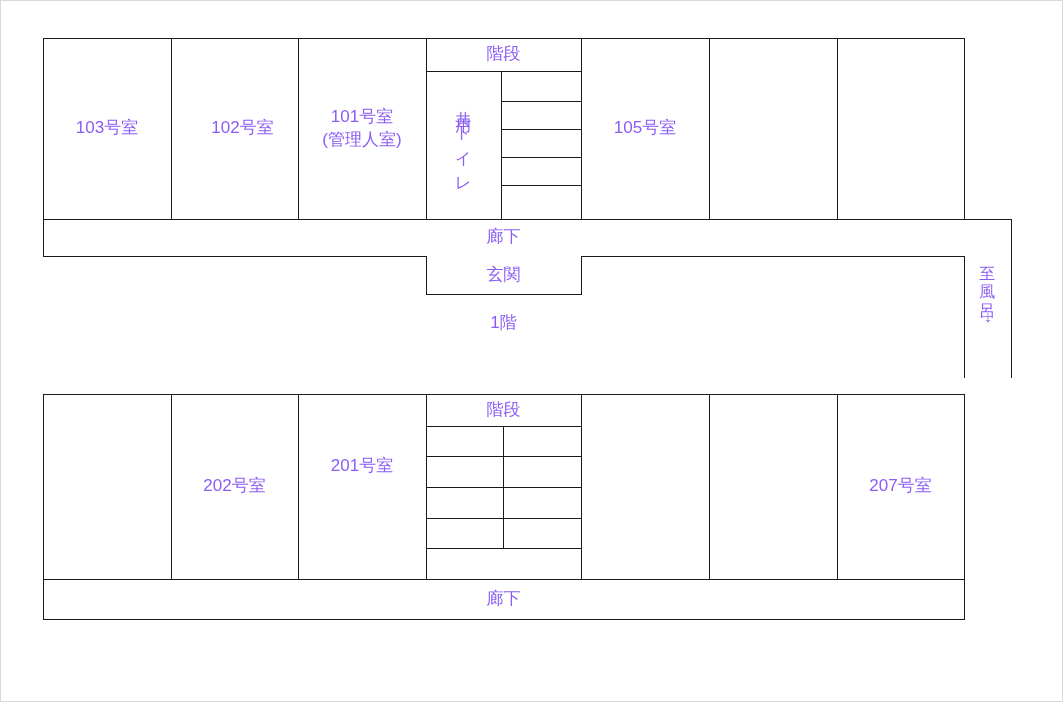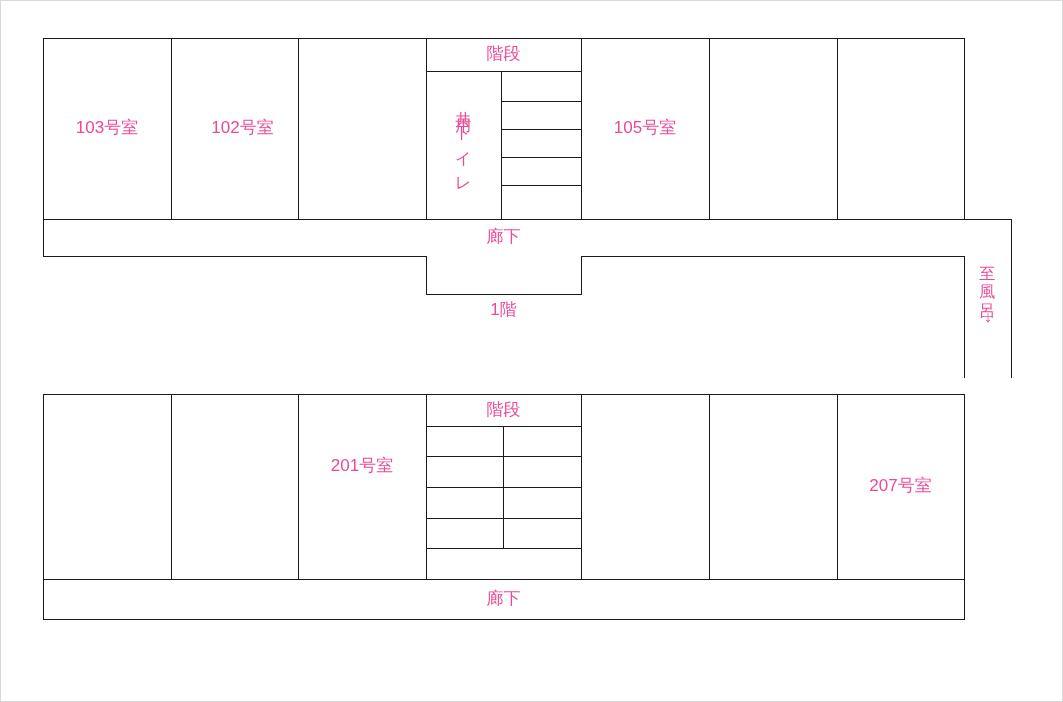--- a/index.html
+++ b/index.html
@@ -25,21 +25,21 @@
     width: 1063px;
     height: 702px;
   }
   .label {
     position: absolute;
     display: flex;
     align-items: center;
     justify-content: center;
     font-size: 17px;
     line-height: 1.35;
-    color: #ec4899;
+    color: #8b5cf6;
     text-align: center;
     white-space: nowrap;
   }
   .label.two-line {
     flex-direction: column;
   }
   .vtext {
     writing-mode: vertical-rl;
     text-orientation: upright;
     white-space: normal;
@@ -84,25 +84,31 @@
       <path d="M425 455 L580 455 M425 486 L580 486 M425 517 L580 517 M425 547 L580 547"></path>
     </g>
 
     <g>
       <path d="M42 578 L42 618 L963 618 L963 578"></path>
     </g>
   </svg>
 
   <div class="label" style="left:42px;top:37px;width:128px;height:181px">103号室</div>
   <div class="label" style="left:178px;top:37px;width:127px;height:181px">102号室</div>
+  <div class="label two-line" style="left:297px;top:37px;width:128px;height:181px">
+    <span>101号室</span>
+    <span>(管理人室)</span>
+  </div>
   <div class="label" style="left:425px;top:37px;width:155px;height:33px">階段</div>
   <div class="label vtext toilet" style="left:425px;top:72px;width:75px;height:144px">共用トイレ</div>
   <div class="label" style="left:580px;top:37px;width:128px;height:181px">105号室</div>
   <div class="label" style="left:42px;top:218px;width:921px;height:37px">廊下</div>
+  <div class="label" style="left:425px;top:255px;width:155px;height:38px">玄関</div>
   <div class="label vtext bath" style="left:963px;top:222px;width:47px;height:150px">至風呂↓</div>
-  <div class="label" style="left:425px;top:291px;width:155px;height:36px">1階</div>
+  <div class="label" style="left:425px;top:304px;width:155px;height:36px">1階</div>
 
+  <div class="label" style="left:170px;top:393px;width:127px;height:185px">202号室</div>
   <div class="label" style="left:297px;top:373px;width:128px;height:185px">201号室</div>
   <div class="label" style="left:425px;top:393px;width:155px;height:32px">階段</div>
   <div class="label" style="left:836px;top:393px;width:127px;height:185px">207号室</div>
   <div class="label" style="left:42px;top:578px;width:921px;height:40px">廊下</div>
 
 </div>
 
 </body></html>

